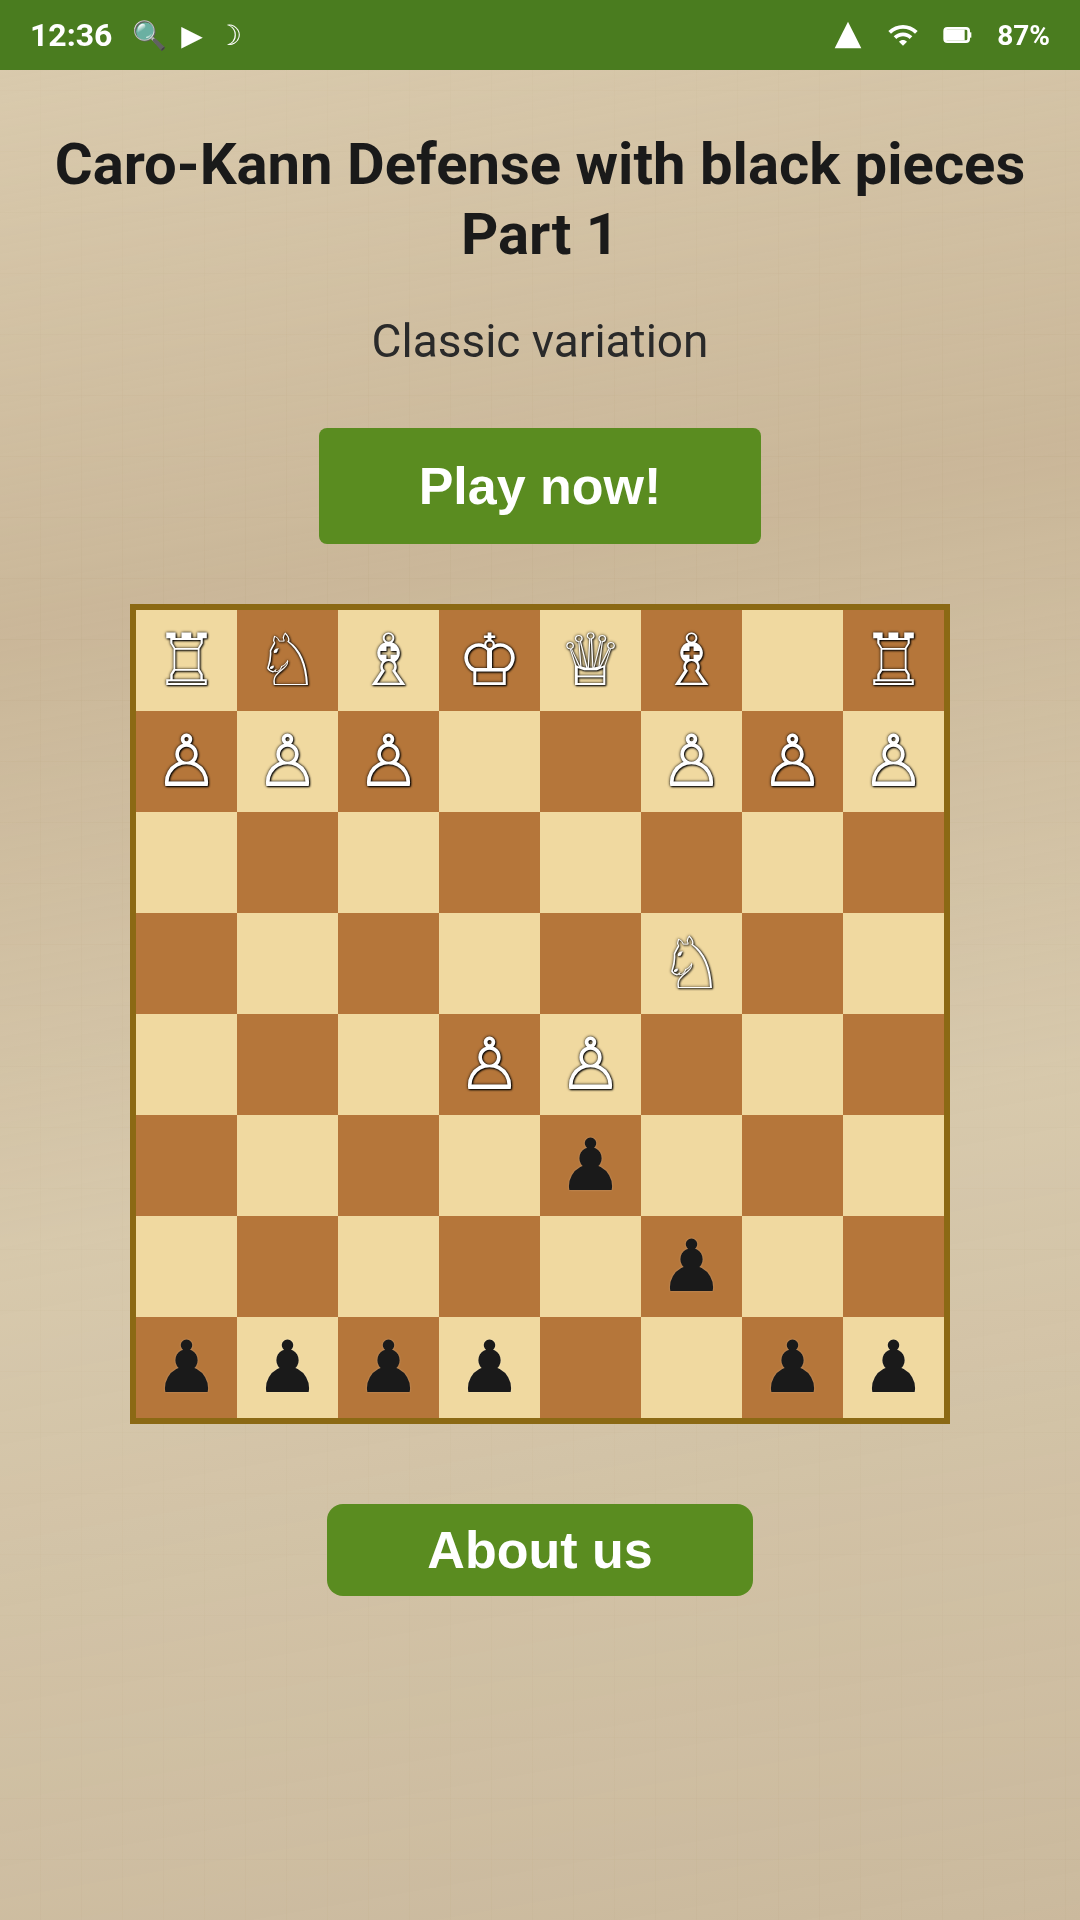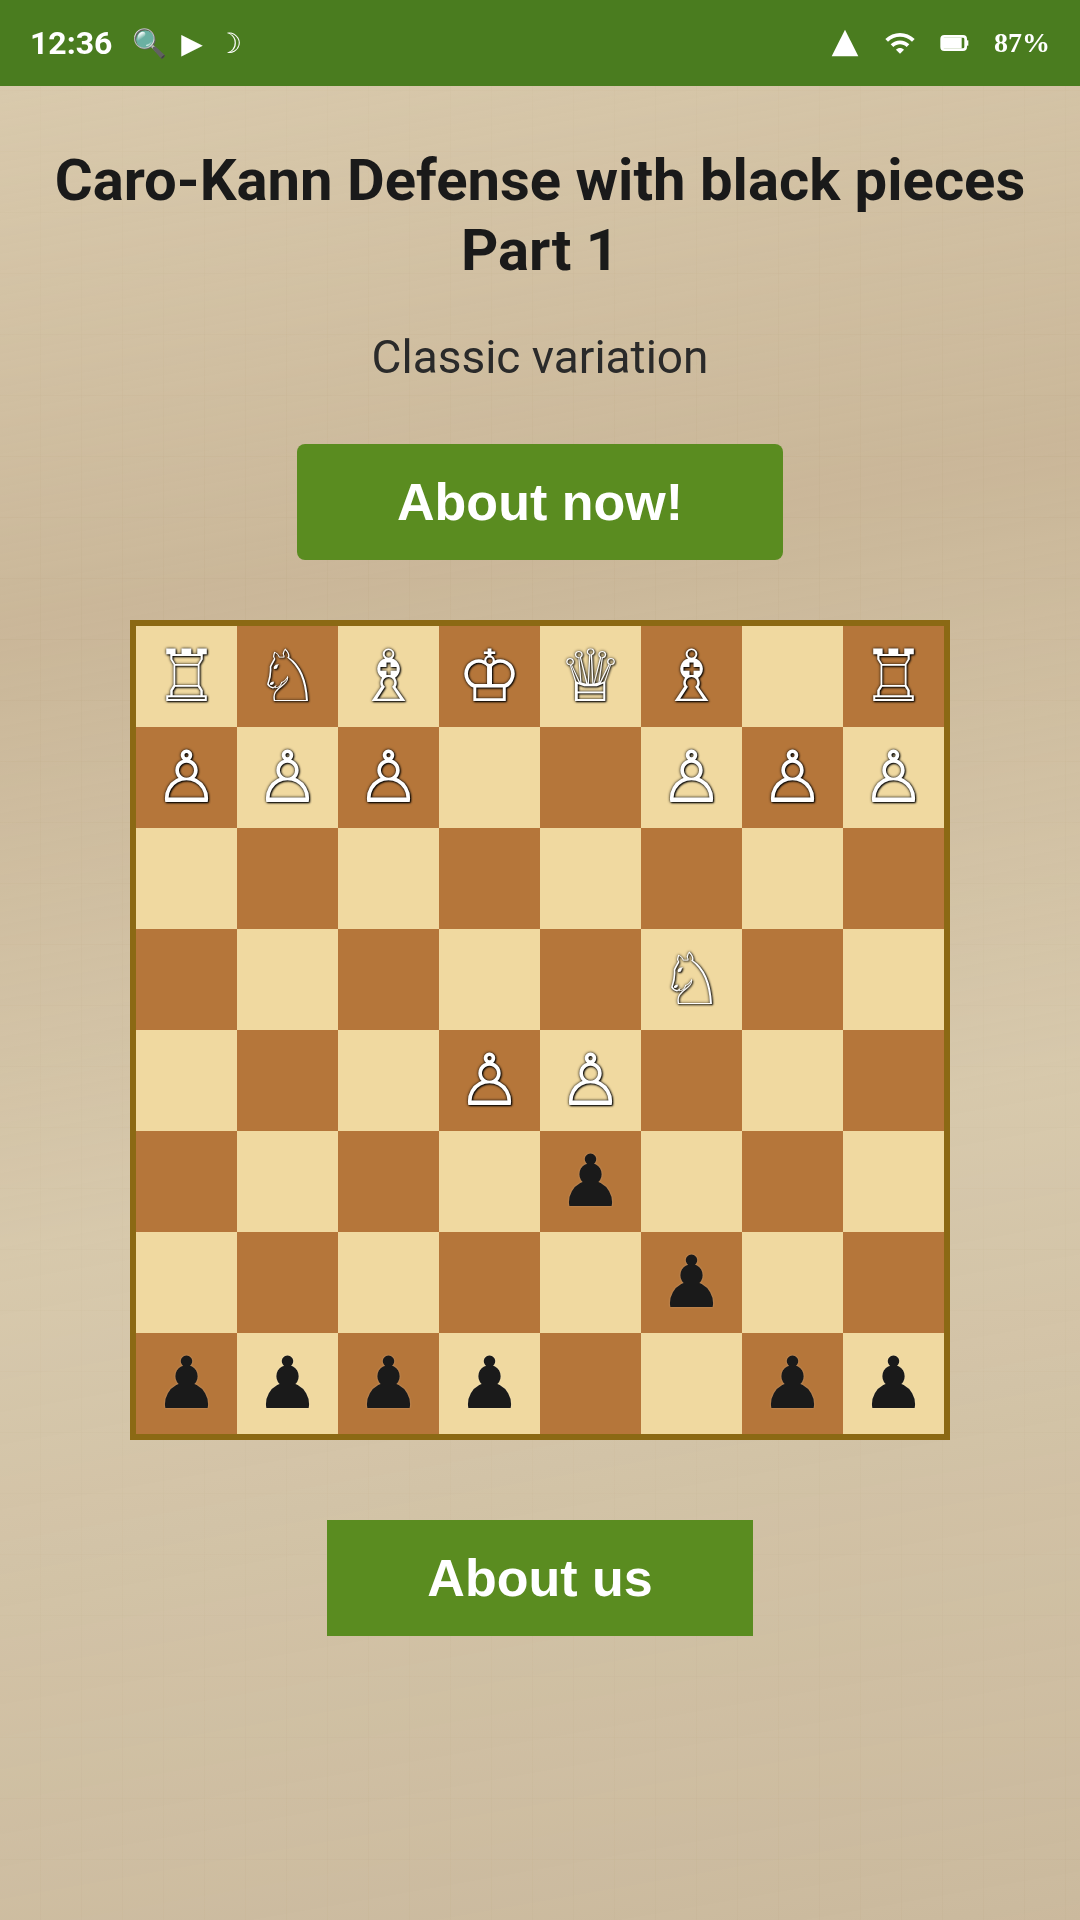--- a/index.html
+++ b/index.html
@@ -38,21 +38,21 @@
       top: 0; left: 0; right: 0; bottom: 0;
       background: 
         linear-gradient(170deg, rgba(220,205,175,0.8) 0%, rgba(190,165,130,0.5) 30%, rgba(215,200,170,0.7) 60%, rgba(195,175,145,0.6) 100%);
       pointer-events: none;
       z-index: 0;
     }
 
     
     .status-bar {
       width: 100%;
-      height: 86px;
+      height: 70px;
       background-color: #4a7c1f;
       display: flex;
       justify-content: space-between;
       padding: 8px 30px;
       position: relative;
       z-index: 10;
     }
 
     .status-left {
       display: flex;
@@ -76,21 +76,20 @@
       color: white;
       font-size: 28px;
     }
 
     .status-right {
       display: flex;
       align-items: center;
       gap: 23px;
       color: white;
       font-size: 28px;
-      font-family: Liberation Serif, serif;
     }
 
     .battery-text {
       font-size: 28px;
       font-weight: bold;
     }
 
     
     .main-content {
       width: 100%;
@@ -160,23 +159,23 @@
 
     .cell.dark {
       background-color: #b5763a;
     }
 
     .about-button {
       background-color: #5a8c20;
       color: white;
       font-size: 52px;
       font-weight: bold;
-      padding: 28px 100px;
+      padding: 16px 100px;
       border: none;
-      border-radius: 0;
+      border-radius: 16px;
       cursor: pointer;
       margin-bottom: 40px;
     }
 
     
     .icon-svg {
       width: 32px;
       height: 32px;
       fill: white;
     }
@@ -207,21 +206,21 @@
     </svg>
     <span class="battery-text">87%</span>
   </div>
 </div>
 
 <div class="main-content">
 
   <h1 class="title">Caro-Kann Defense with black pieces Part 1</h1>
   <p class="subtitle">Classic variation</p>
 
-  <button class="play-button">About now!</button>
+  <button class="play-button">Play now!</button>
 
   <div class="chess-board-container">
     <div class="chess-board" id="chess-board">
     <div class="cell light" style="color: rgb(255, 255, 255); text-shadow: rgb(0, 0, 0) 0px 0px 3px, rgb(0, 0, 0) 1px 1px 2px;">♖</div>
         <div class="cell dark" style="color: rgb(255, 255, 255); text-shadow: rgb(0, 0, 0) 0px 0px 3px, rgb(0, 0, 0) 1px 1px 2px;">♘</div>
         <div class="cell light" style="color: rgb(255, 255, 255); text-shadow: rgb(0, 0, 0) 0px 0px 3px, rgb(0, 0, 0) 1px 1px 2px;">♗</div>
         <div class="cell dark" style="color: rgb(255, 255, 255); text-shadow: rgb(0, 0, 0) 0px 0px 3px, rgb(0, 0, 0) 1px 1px 2px;">♔</div>
         <div class="cell light" style="color: rgb(255, 255, 255); text-shadow: rgb(0, 0, 0) 0px 0px 3px, rgb(0, 0, 0) 1px 1px 2px;">♕</div>
         <div class="cell dark" style="color: rgb(255, 255, 255); text-shadow: rgb(0, 0, 0) 0px 0px 3px, rgb(0, 0, 0) 1px 1px 2px;">♗</div>
         <div class="cell light"></div>

